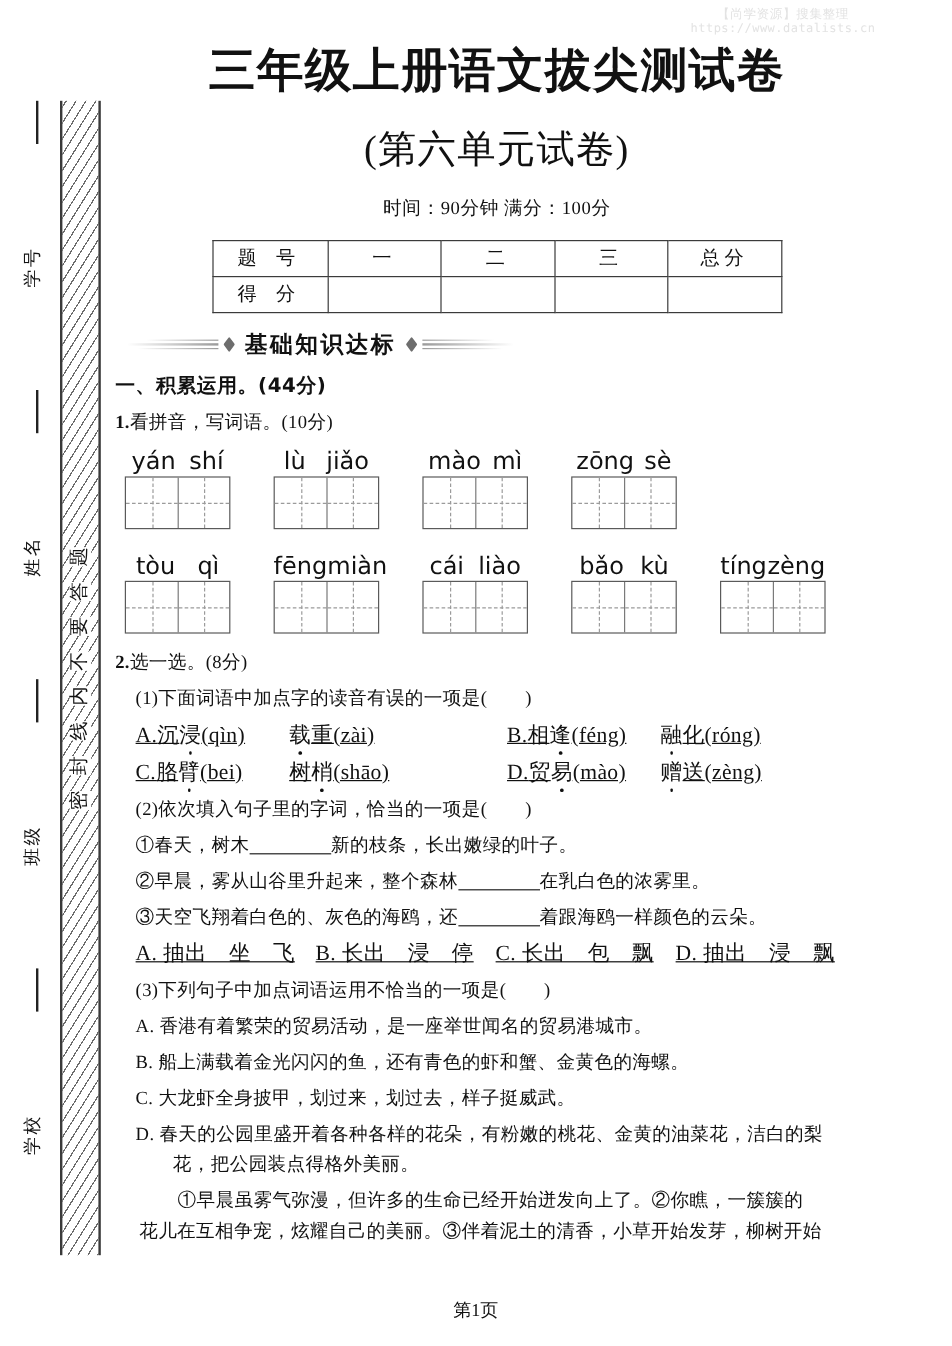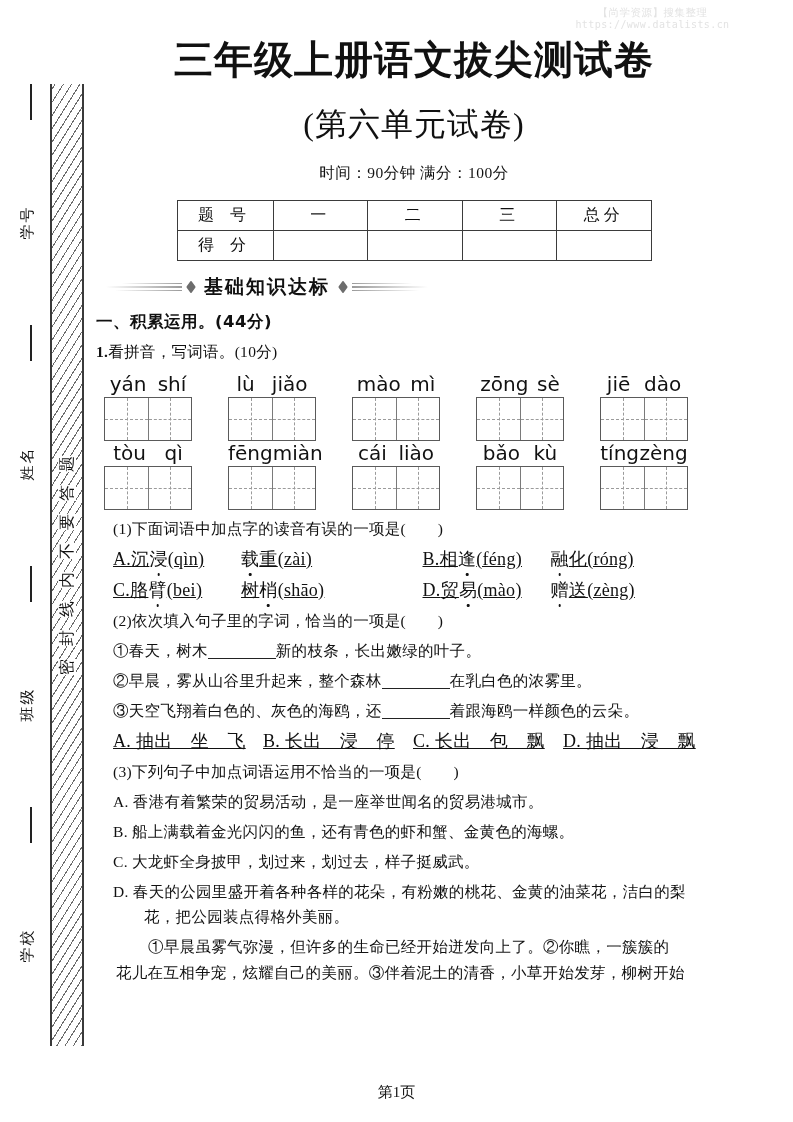--- a/index.html
+++ b/index.html
@@ -286,33 +286,23 @@
     <div class="py-item">
       <div class="py-labels">
         <span>zōng</span>
         <span>sè</span>
       </div>
       <div class="py-grid">
           <div class="py-cell"></div>
           <div class="py-cell"></div>
         </div>
     </div>
-    <div class="py-item">
-      <div class="py-labels">
-        <span>jiē</span>
-        <span>dào</span>
-      </div>
-      <div class="py-grid">
-          <div class="py-cell"></div>
-          <div class="py-cell"></div>
-        </div>
-    </div>
-  </div>
-
-  <div class="pinyin-row" style="margin-top:0;">
+  </div>
+
+  <div class="pinyin-row" style="margin-top:18px;">
     <div class="py-item">
       <div class="py-labels">
         <span>tòu</span>
         <span>qì</span>
       </div>
       <div class="py-grid">
           <div class="py-cell"></div>
           <div class="py-cell"></div>
         </div>
     </div>
@@ -351,20 +341,23 @@
         <span>tíng</span>
         <span>zèng</span>
       </div>
       <div class="py-grid">
           <div class="py-cell"></div>
           <div class="py-cell"></div>
         </div>
     </div>
   </div>
 
+  <div class="q-line" style="margin-top:14px;">
+    <span class="q-num">2.</span><span>选一选。(8分)</span>
+  </div>
 
   <div class="sub-q">(1)下面词语中加点字的读音有误的一项是(　　)</div>
   <div class="opt-row">
     <div class="half">
       <span class="o1">
         <span>A.</span><span>沉</span><span class="dotc">浸</span><span>(qìn)</span>
       </span>
       <span>
         <span class="dotc">载</span><span>重</span><span>(zài)</span>
       </span>

